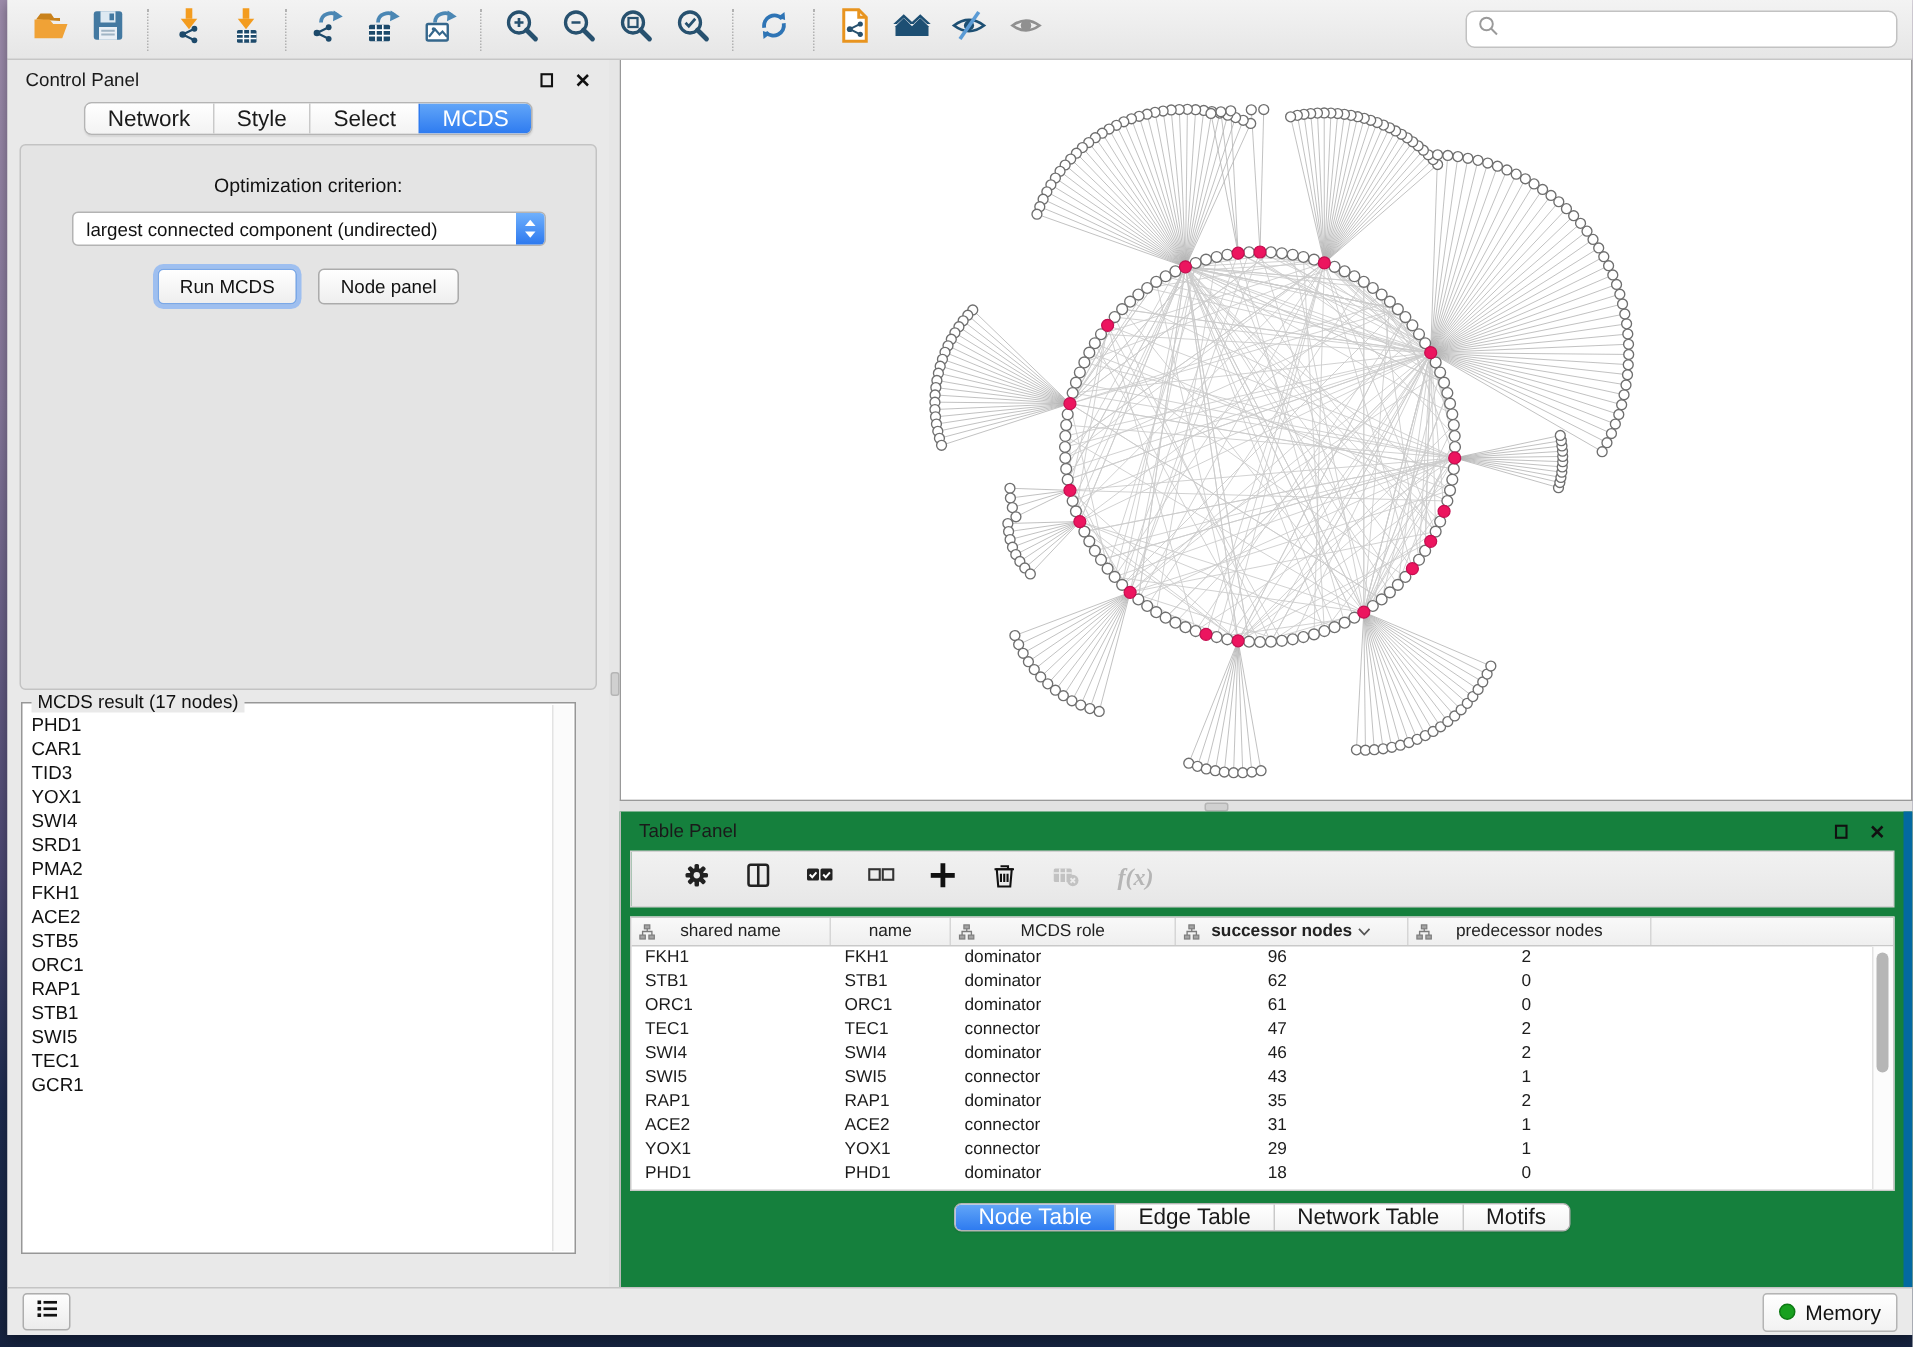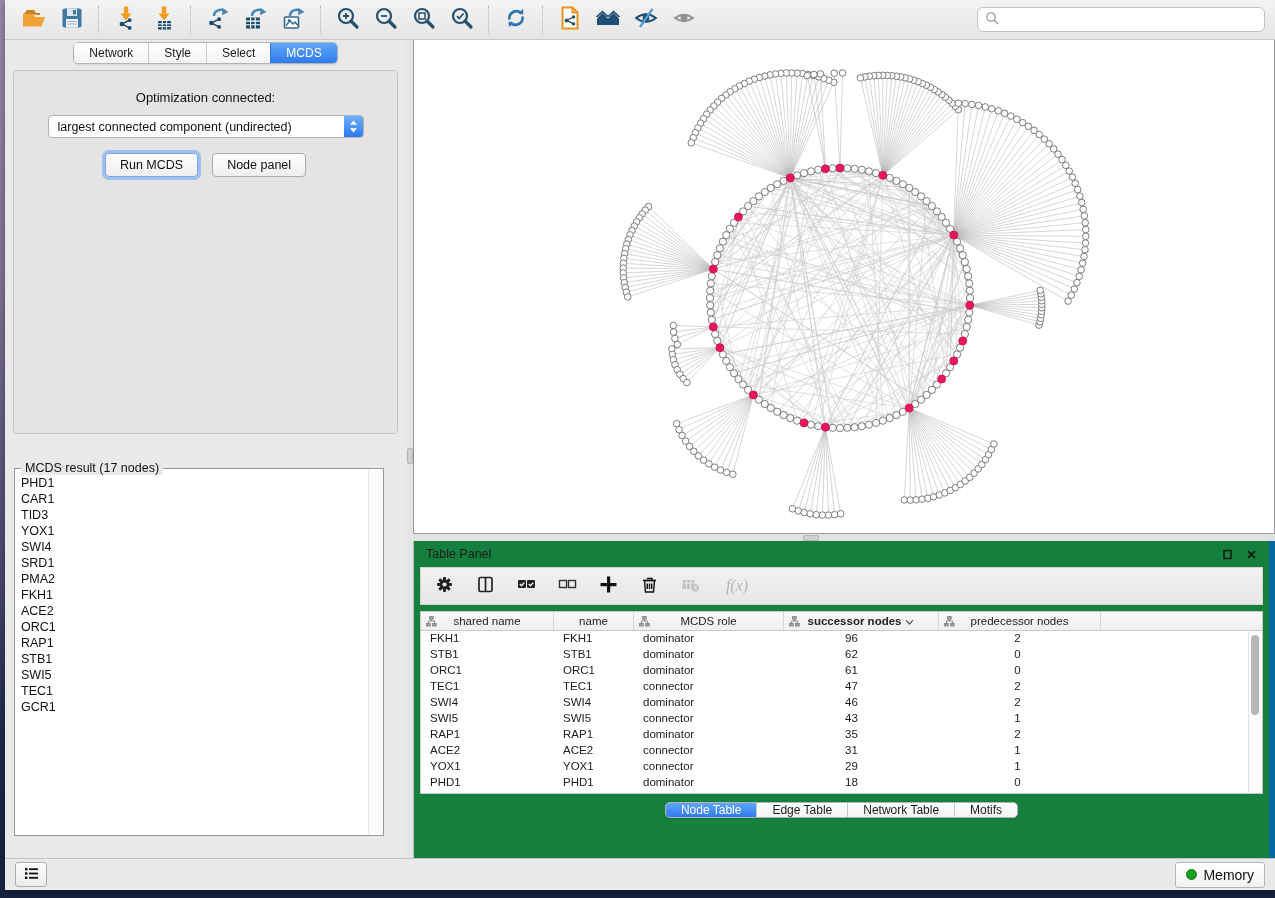--- a/index.html
+++ b/index.html
@@ -17,21 +17,21 @@
   #search-box input{border:none;outline:none;flex:1;font-size:12px;margin-left:5px;background:transparent;}
   
   #main{position:absolute;top:40px;left:0;right:0;bottom:32px;display:flex;}
   
   #control-panel{width:401px;background:#e9e9e9;box-sizing:border-box;position:relative;}
   .panel-titlebar{height:26px;display:flex;align-items:center;padding:0 12px;font-size:12.5px;color:#1a1a1a;}
   .panel-ticons{margin-left:auto;display:flex;gap:12px;align-items:center;}
   .picon{width:12px;height:12px;display:flex;align-items:center;justify-content:center;}
   .seg-tabs{display:flex;justify-content:center;margin-top:2px;height:22px;}
   .seg-wrap{display:flex;border:1px solid #b4b4b4;border-radius:5px;overflow:hidden;background:#fff;box-shadow:0 1px 1px rgba(0,0,0,.08);}
-  .seg-tab{padding:0 15px;font-size:12px;display:flex;align-items:center;color:#1a1a1a;border-left:1px solid #c9c9c9;background:linear-gradient(#ffffff,#f3f3f3);}
+  .seg-tab{padding:0 15px;font-size:15px;display:flex;align-items:center;color:#1a1a1a;border-left:1px solid #c9c9c9;background:linear-gradient(#ffffff,#f3f3f3);}
   .seg-tab:first-child{border-left:none;}
   .seg-tab.active{background:linear-gradient(#62a6f8,#2e7bf0);color:#fff;border-left-color:#2e7bf0;}
   #cp-body{margin:6px 8px 0 8px;height:364px;border:1px solid #c3c3c3;border-radius:4px;background:#e4e4e4;box-sizing:border-box;text-align:center;}
   #opt-label{padding-top:19px;font-size:13px;color:#111;}
   #opt-select{margin:10px auto 0;width:316px;height:23px;background:#fff;border:1px solid #b3b3b3;border-radius:4px;display:flex;align-items:center;box-sizing:border-box;}
   #opt-select .val{font-size:12.5px;padding-left:9px;color:#111;white-space:nowrap;}
   #opt-select .stepper{margin-left:auto;width:19px;height:21px;background:linear-gradient(#6fb0fc,#2d79ef);border-radius:0 3px 3px 0;display:flex;align-items:center;justify-content:center;}
   #cp-buttons{margin-top:15px;display:flex;justify-content:center;gap:14px;}
   .mac-btn{height:22px;padding:0 14px;font-size:12.5px;color:#111;background:linear-gradient(#ffffff,#eeeeee);border:1px solid #ababab;border-radius:4px;display:flex;align-items:center;text-align:center;}
   .mac-btn.focused{box-shadow:0 0 0 3px rgba(100,160,250,.55);border-color:#7aa8e8;}
@@ -48,21 +48,21 @@
   #net-window{border:1px solid #999;border-top:none;flex:none;}
   #net-titlebar{height:20px;background:linear-gradient(#f6f6f6,#dcdcdc);border-bottom:1px solid #aeaeae;position:relative;display:flex;align-items:center;justify-content:center;font-size:12px;color:#222;}
   .tlights{position:absolute;left:8px;top:4px;display:flex;gap:8px;}
   .tlight{width:12px;height:12px;border-radius:50%;box-sizing:border-box;}
   #net-canvas{height:493px;background:#fff;position:relative;}
   #net-canvas svg{position:absolute;inset:0;}
   #h-split{height:7px;background:#e2e2e2;position:relative;}
   #h-split .handle{position:absolute;left:390px;top:0.5px;width:16px;height:6px;background:#d0d0d0;border:1px solid #b5b5b5;border-radius:2px;box-sizing:border-box;}
   
   #table-panel{flex:1;background:#15803d;position:relative;box-sizing:border-box;border-left:1px solid #bbb;border-right:6px solid #0369a1;}
-  #tp-toolbar{margin:0 6px;height:38px;background:linear-gradient(#f1f1f1,#e7e7e7);border:1px solid #d2d2d2;display:flex;align-items:center;gap:19px;padding:0 0 0 12px;box-sizing:border-box;}
+  #tp-toolbar{margin:0 6px;height:38px;background:linear-gradient(#f1f1f1,#e7e7e7);border:1px solid #d2d2d2;display:flex;align-items:center;gap:19px;padding:0 0 0 32px;box-sizing:border-box;font-weight:bold;}
   .tp-icon{width:22px;height:22px;display:flex;align-items:center;justify-content:center;}
   .fx{font-family:"Liberation Serif",serif;font-style:italic;font-size:16px;color:#b5b5b5;}
   #tp-table{margin:6px 6px 0 6px;background:#fff;border:1px solid #c9c9c9;position:relative;height:183px;box-sizing:border-box;overflow:hidden;}
   #tp-header{display:flex;height:19px;background:linear-gradient(#f9f9f9,#efefef);border-bottom:1px solid #c9c9c9;box-sizing:border-box;}
   .th{position:relative;display:flex;align-items:center;justify-content:center;font-size:11.5px;color:#222;border-right:1px solid #d6d6d6;box-sizing:border-box;gap:4px;}
   .th .tree{position:absolute;left:5px;top:4px;}
   .tr{display:flex;height:16px;}
   .td{font-size:11.5px;color:#1c1c1c;box-sizing:border-box;padding-top:1px;white-space:nowrap;overflow:hidden;}
   .td.left{padding-left:9px;}
   .td.num{text-align:center;}
@@ -238,30 +238,45 @@
             <circle cx="6" cy="6" r="4.2" fill="none" stroke="#9a9a9a" stroke-width="1.3"></circle>
             <path d="M9.2 9.2 L13 13" stroke="#9a9a9a" stroke-width="1.3"></path>
           </svg></span>
       <input type="text" placeholder="" style="">
     </div>
   </div>
 
   <div id="main">
 
     <div id="control-panel">
+      <div class="panel-titlebar">
+        <span>Control Panel</span>
+        <span class="panel-ticons">
+          <span class="picon">
+              <svg width="11" height="11" viewBox="0 0 11 11">
+                <rect x="2" y="1.5" width="7" height="8" fill="none" stroke="#111" stroke-width="1.4"></rect>
+              </svg>
+            </span>
+          <span class="picon">
+              <svg width="11" height="11" viewBox="0 0 11 11">
+                <path d="M2 2 L9 9 M9 2 L2 9" stroke="#111" stroke-width="1.7"></path>
+              </svg>
+            </span>
+        </span>
+      </div>
       <div class="seg-tabs">
         <div class="seg-wrap" id="cp-tabs">
             <div class="seg-tab">Network</div>
             <div class="seg-tab">Style</div>
             <div class="seg-tab">Select</div>
             <div class="seg-tab active">MCDS</div>
           </div>
       </div>
       <div id="cp-body">
-        <div id="opt-label">Optimization connected:</div>
+        <div id="opt-label">Optimization criterion:</div>
         <div id="opt-select">
           <span class="val">largest connected component (undirected)</span>
           <span class="stepper">
               <svg width="9" height="13" viewBox="0 0 9 13">
                 <path d="M4.5 0.5 L8 4.7 H1 Z" fill="#fff"></path>
                 <path d="M4.5 12.5 L1 8.3 h7 Z" fill="#fff"></path>
               </svg>
             </span>
         </div>
         <div id="cp-buttons">
@@ -274,20 +289,21 @@
         <div id="result-list">
             <div class="result-item">PHD1</div>
             <div class="result-item">CAR1</div>
             <div class="result-item">TID3</div>
             <div class="result-item">YOX1</div>
             <div class="result-item">SWI4</div>
             <div class="result-item">SRD1</div>
             <div class="result-item">PMA2</div>
             <div class="result-item">FKH1</div>
             <div class="result-item">ACE2</div>
+            <div class="result-item">STB5</div>
             <div class="result-item">ORC1</div>
             <div class="result-item">RAP1</div>
             <div class="result-item">STB1</div>
             <div class="result-item">SWI5</div>
             <div class="result-item">TEC1</div>
             <div class="result-item">GCR1</div>
           </div>
         <div id="result-scroll"></div>
       </div>
     </div>

